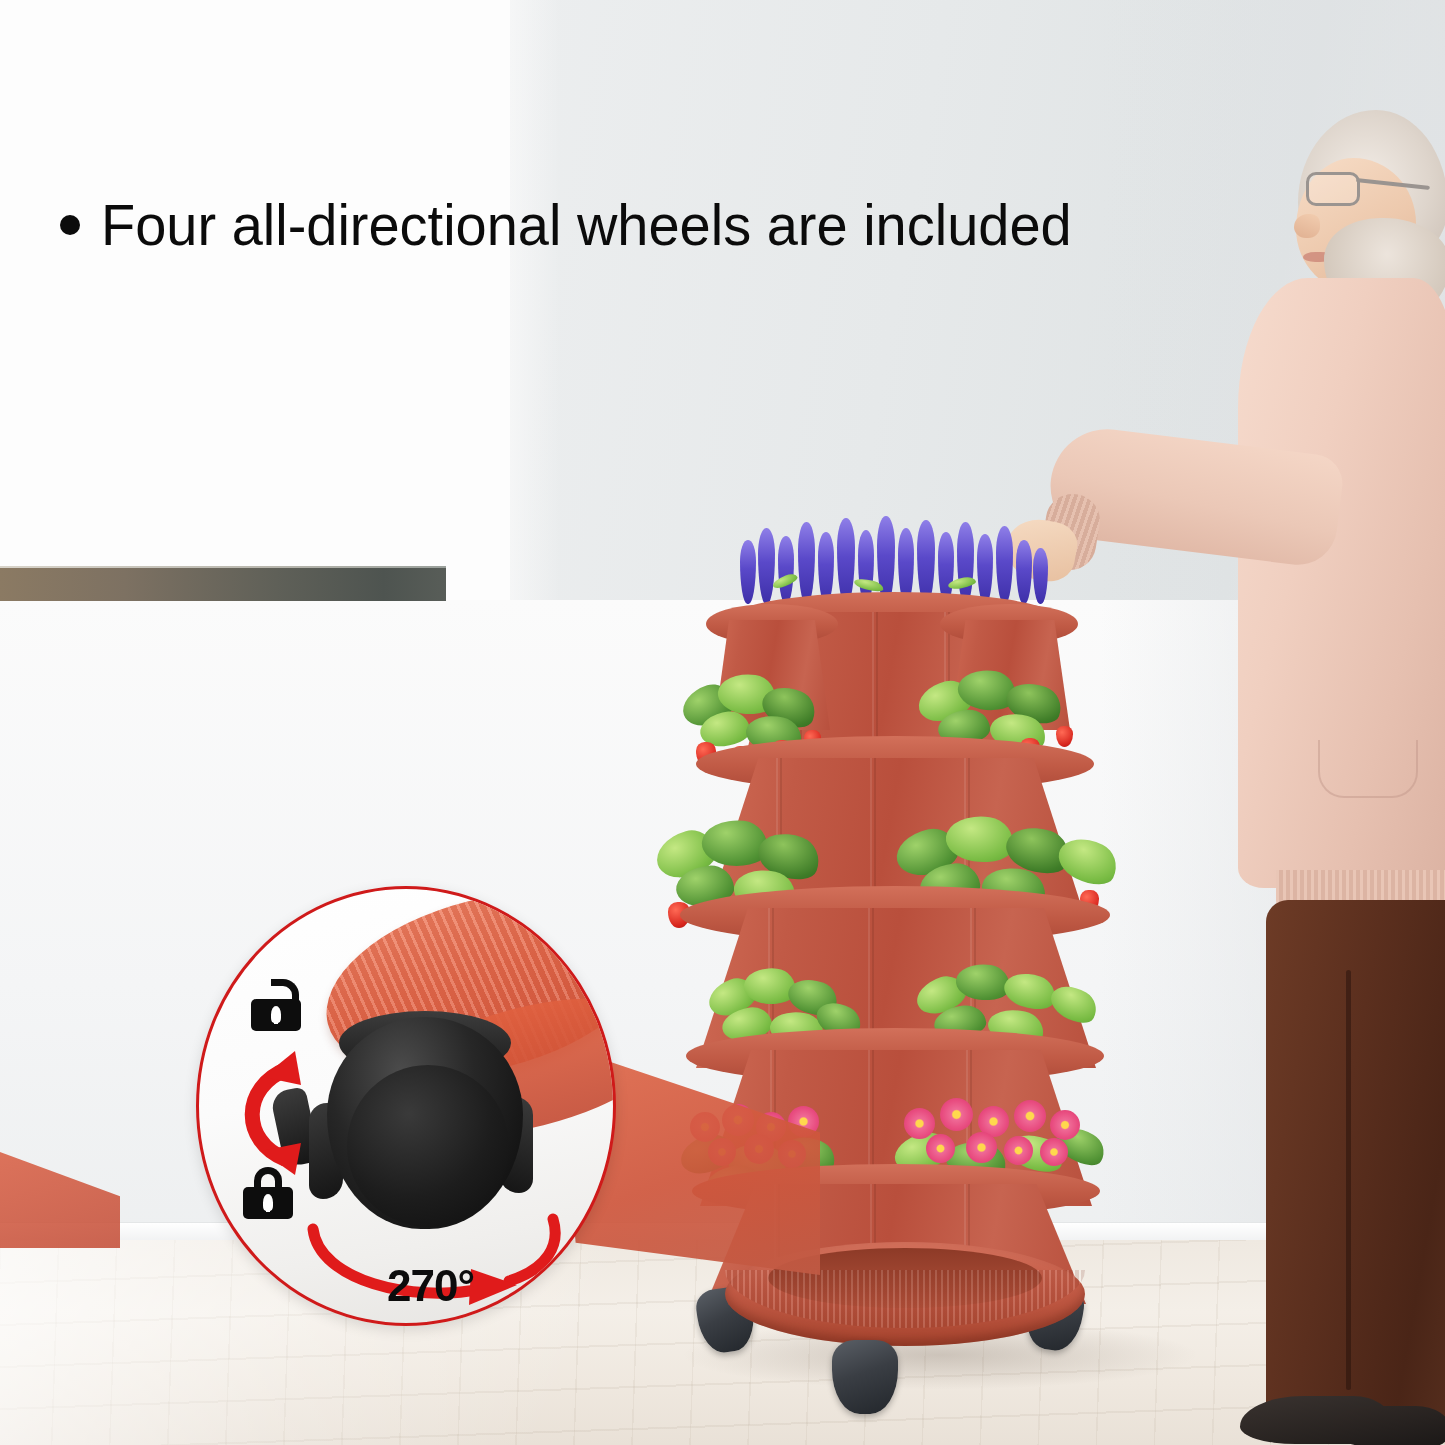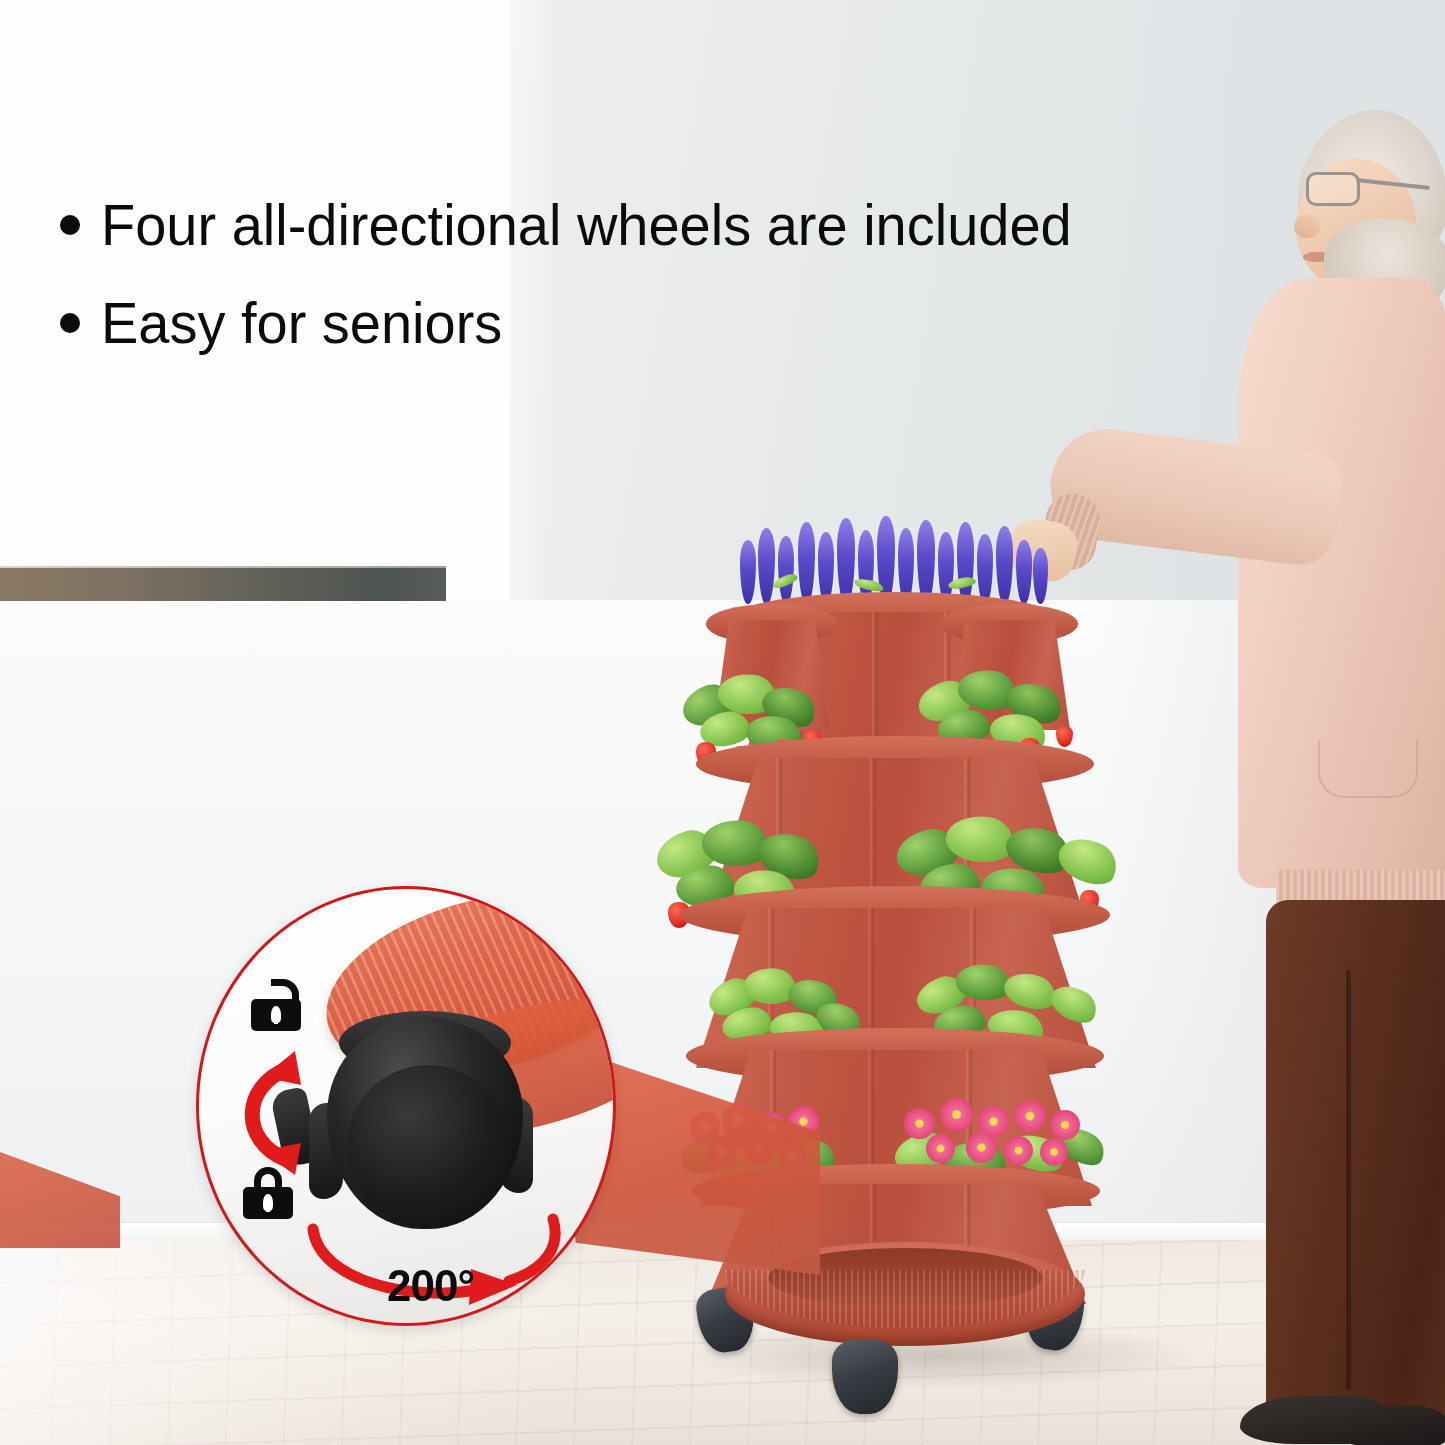--- a/index.html
+++ b/index.html
@@ -596,28 +596,24 @@
       <polygon points="72,4 40,30 78,38" fill="#e01b1b"></polygon>
       <polygon points="72,128 38,104 78,96" fill="#e01b1b"></polygon>
     </svg>
 
     <svg class="arc360" viewBox="0 0 290 128">
       <path d="M18 44 C 24 96, 118 118, 186 104" stroke="#e01b1b" stroke-width="11" fill="none" stroke-linecap="round"></path>
       <path d="M214 96 C 252 84, 266 60, 258 34" stroke="#e01b1b" stroke-width="11" fill="none" stroke-linecap="round"></path>
       <polygon points="176,84 222,100 174,120" fill="#e01b1b"></polygon>
     </svg>
 
-    <div class="label-360">200°</div>
+    <div class="label-360">270°</div>
   </div>
 
 
   <div class="bullets">
     <div class="bullet-row">
       <span class="bullet-dot"></span>
       <span class="bullet-text">Four all-directional wheels are included</span>
     </div>
-    <div class="bullet-row">
-      <span class="bullet-dot"></span>
-      <span class="bullet-text">Easy for seniors</span>
-    </div>
   </div>
 
 </div>
 
 </body></html>

